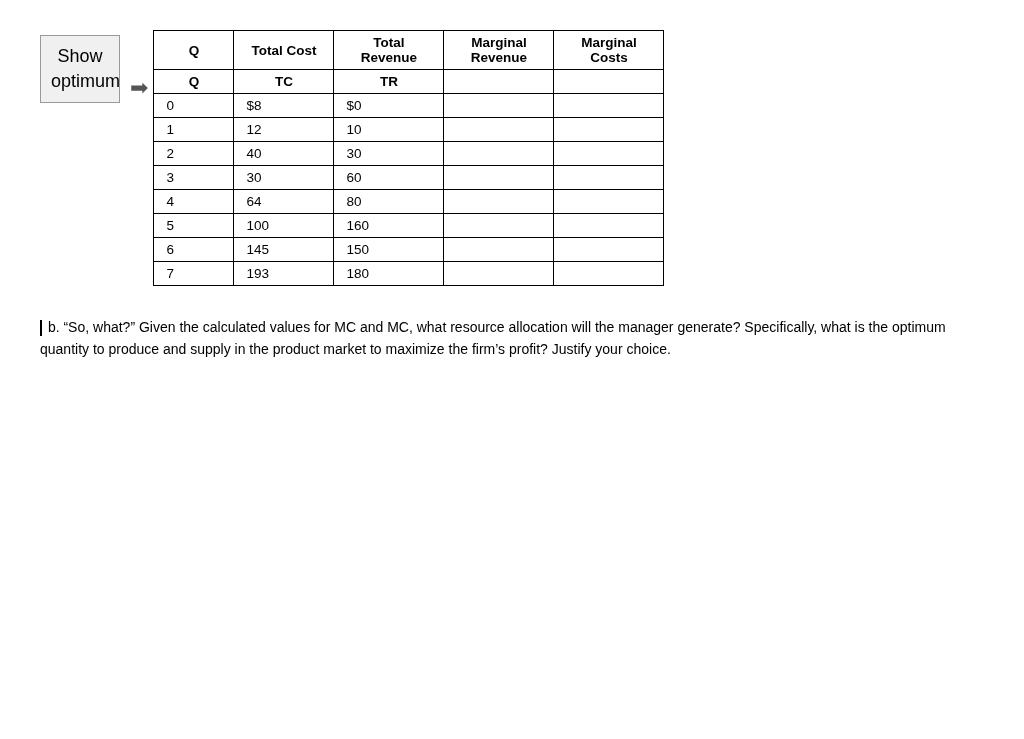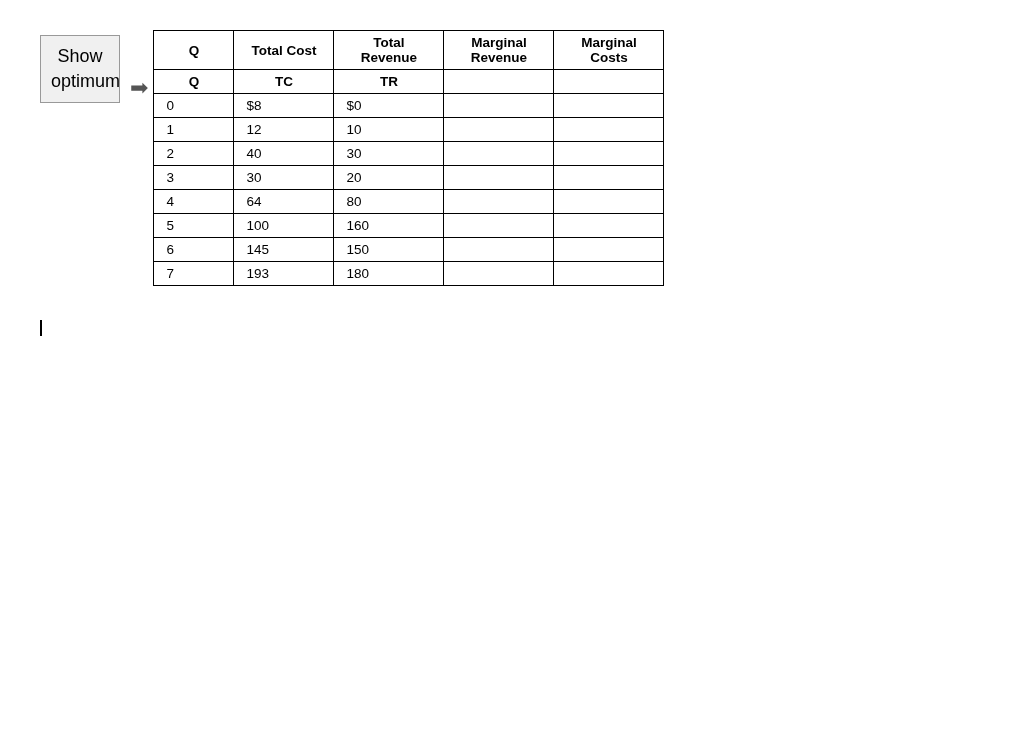--- a/index.html
+++ b/index.html
@@ -157,21 +157,21 @@
           <tr>
             <td>2</td>
             <td>40</td>
             <td>30</td>
             <td></td>
             <td></td>
           </tr>
           <tr>
             <td>3</td>
             <td>30</td>
-            <td>20</td>
+            <td>60</td>
             <td></td>
             <td></td>
           </tr>
           <tr>
             <td>4</td>
             <td>64</td>
             <td>80</td>
             <td></td>
             <td></td>
           </tr>
@@ -196,15 +196,16 @@
             <td></td>
             <td></td>
           </tr>
         </tbody>
     </table>
   </div>
 
   <div class="text-section">
     <div class="question">
       <span class="cursor-line"></span>
+      <p style="display:inline;">b. “So, what?” Given the calculated values for MC and MC, what resource allocation will the manager generate? Specifically, what is the optimum quantity to produce and supply in the product market to maximize the firm’s profit? Justify your choice.</p>
     </div>
   </div>
 </div>
 
 </body></html>

